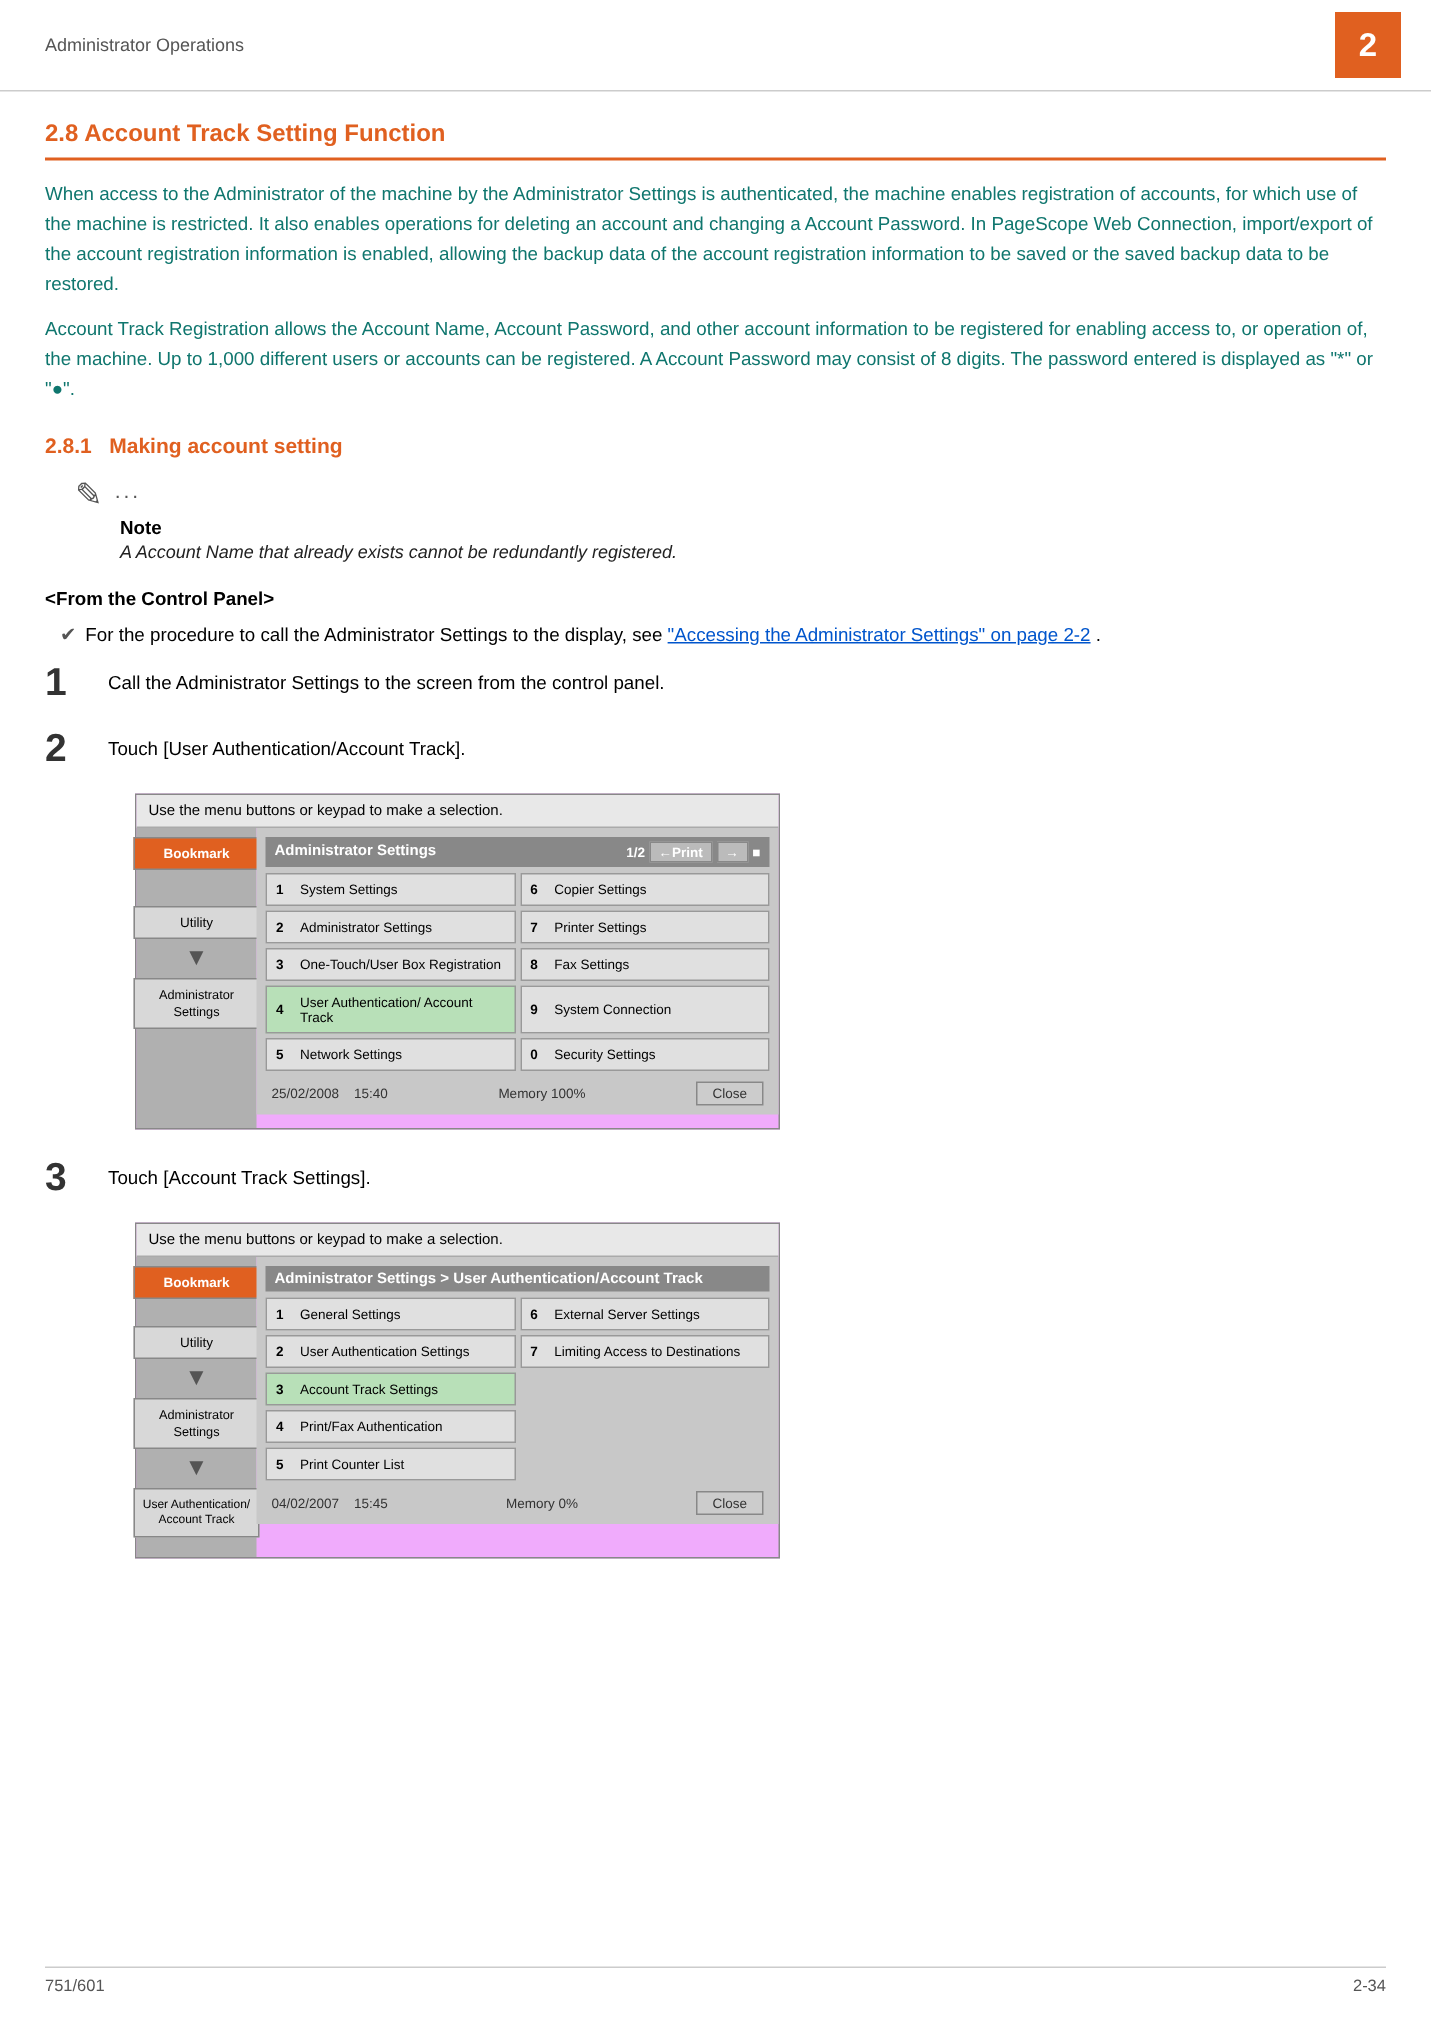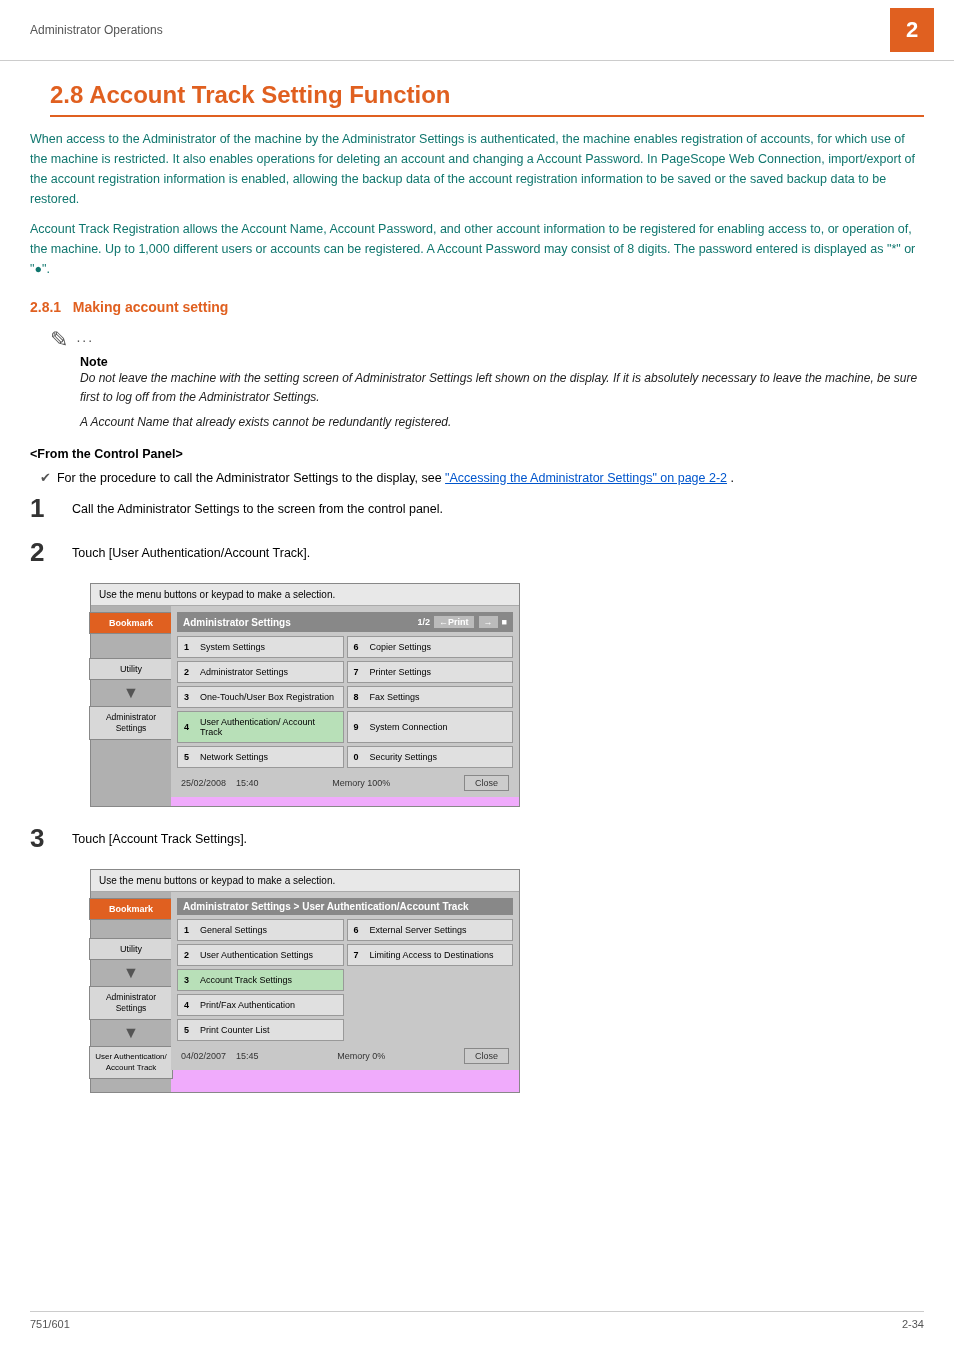--- a/index.html
+++ b/index.html
@@ -47,26 +47,25 @@
     }
 
     
     .main-content {
       padding: 20px 30px 30px 30px;
     }
 
     
     .section-heading {
       color: #e06020;
-      font-size: 24px;
+      font-size: 16px;
       font-weight: bold;
       margin-bottom: 12px;
       border-bottom: 2px solid #e06020;
       padding-bottom: 6px;
-      margin-left: 20px;
     }
 
     
     .body-text {
       font-size: 12.5px;
       line-height: 1.6;
       margin-bottom: 10px;
       color: #0f766e;
     }
 
@@ -330,21 +329,20 @@
       &nbsp;
       <span>Making account setting</span>
     </div>
 
     <div class="note-container">
       <div class="note-icon">
         <span class="note-symbol">✎</span>
         <span class="note-dots">...</span>
       </div>
       <div class="note-label">Note</div>
-      <p class="note-text">Do not leave the machine with the setting screen of Administrator Settings left shown on the display. If it is absolutely necessary to leave the machine, be sure first to log off from the Administrator Settings.</p>
       <p class="note-text">A Account Name that already exists cannot be redundantly registered.</p>
     </div>
 
     <div class="control-panel-label">&lt;From the Control Panel&gt;</div>
 
     <div class="bullet-item">
       <span class="bullet-check">✔</span>
       <span class="bullet-text">
         <span>For the procedure to call the Administrator Settings to the display, see </span>
         <span class="link-text">"Accessing the Administrator Settings" on page 2-2</span>

